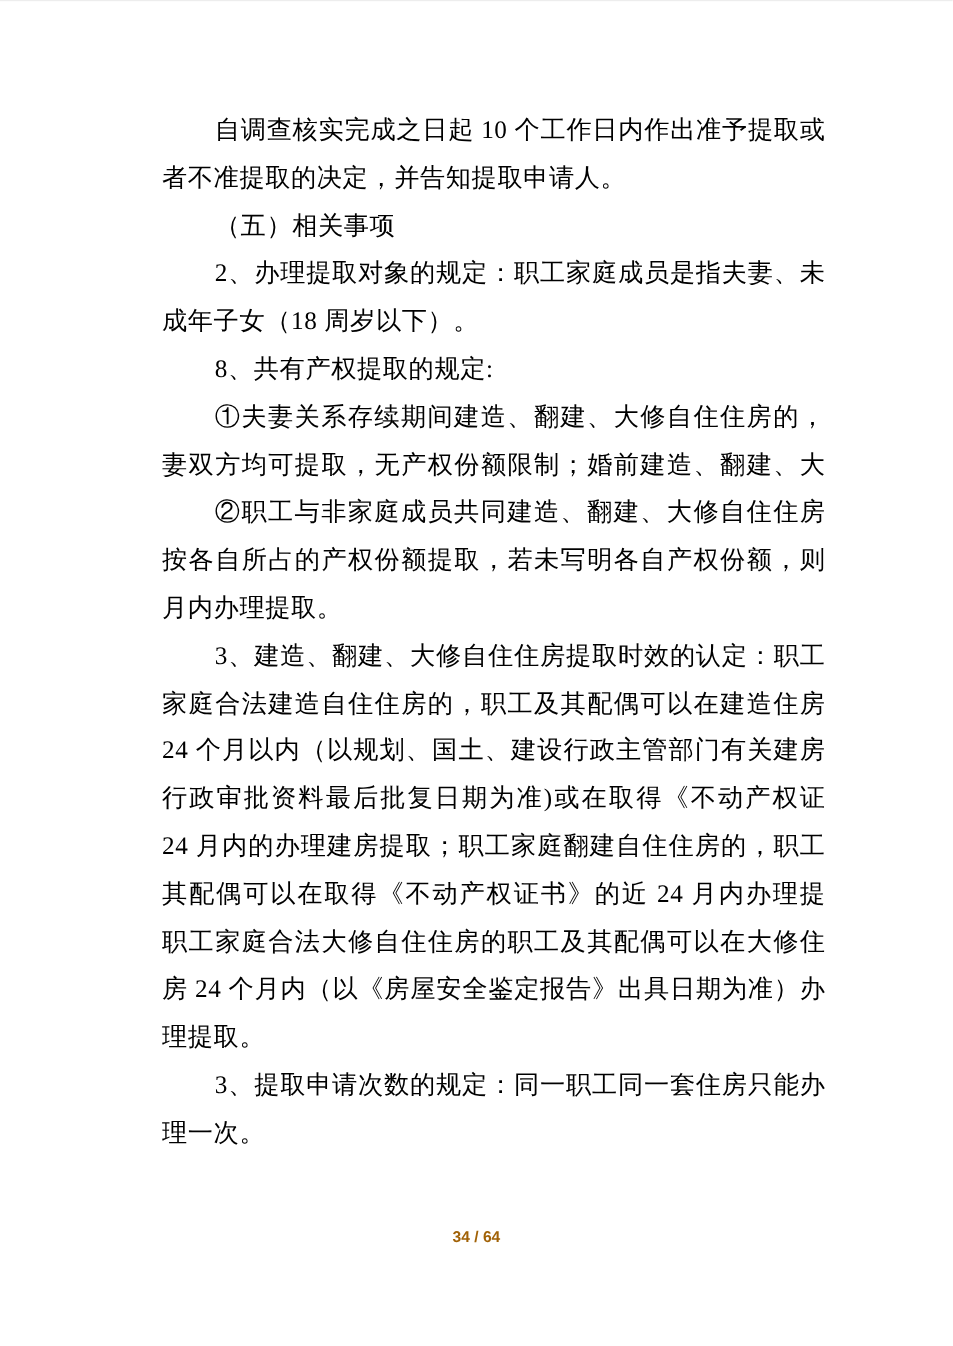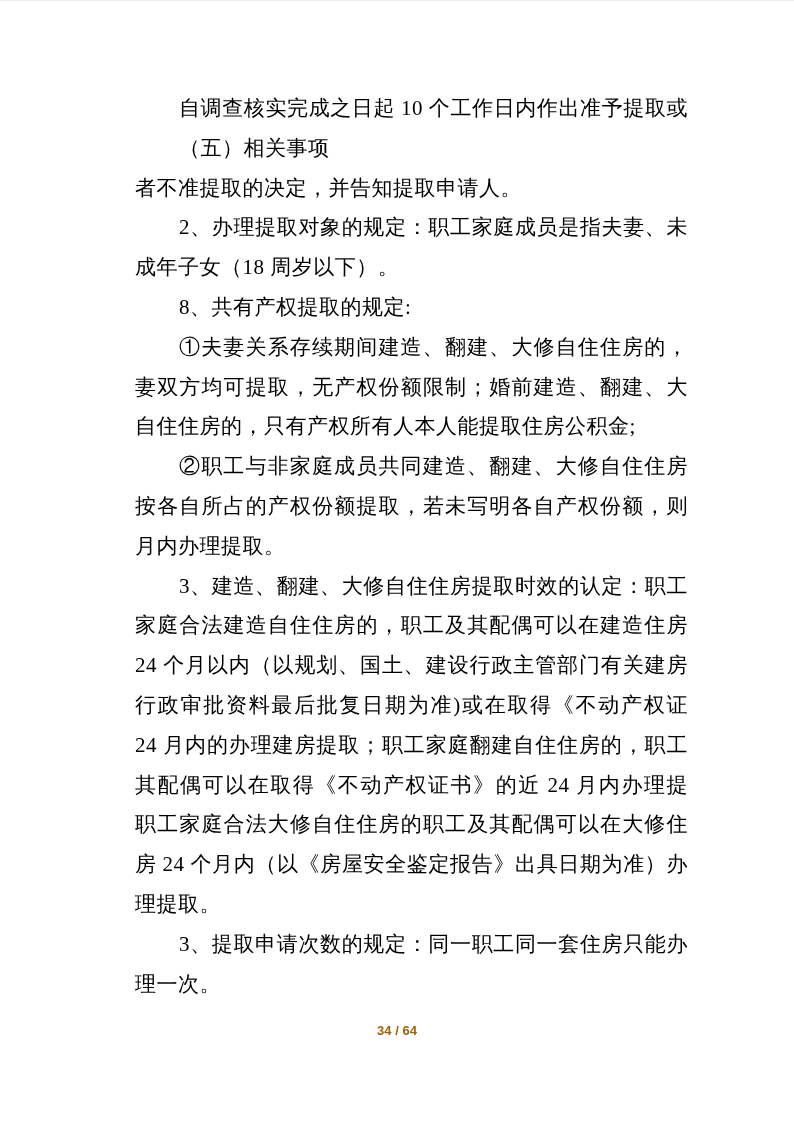--- a/index.html
+++ b/index.html
@@ -52,28 +52,27 @@
     font-size: 13px;
     color: #a16207;
   }
 </style>
 </head>
 <body>
 
 <div class="page">
   <div class="text-block">
     <div class="line indent">自调查核实完成之日起 10 个工作日内作出准予提取或</div>
+    <div class="line last">者不准提取的决定，并告知提取申请人。</div>
     <div class="line indent last">（五）相关事项</div>
-    <div class="line last">者不准提取的决定，并告知提取申请人。</div>
     <div class="line indent">2、办理提取对象的规定：职工家庭成员是指夫妻、未</div>
     <div class="line last">成年子女（18 周岁以下）。</div>
     <div class="line indent last">8、共有产权提取的规定:</div>
     <div class="line indent">①夫妻关系存续期间建造、翻建、大修自住住房的，夫</div>
     <div class="line">妻双方均可提取，无产权份额限制；婚前建造、翻建、大修</div>
-    <div class="line last">自住住房的，只有产权所有人本人能提取住房公积金;</div>
     <div class="line indent">②职工与非家庭成员共同建造、翻建、大修自住住房的，</div>
     <div class="line">按各自所占的产权份额提取，若未写明各自产权份额，则默</div>
     <div class="line last">月内办理提取。</div>
     <div class="line indent">3、建造、翻建、大修自住住房提取时效的认定：职工</div>
     <div class="line">家庭合法建造自住住房的，职工及其配偶可以在建造住房的</div>
     <div class="line">24 个月以内（以规划、国土、建设行政主管部门有关建房的</div>
     <div class="line">行政审批资料最后批复日期为准)或在取得《不动产权证书》</div>
     <div class="line">24 月内的办理建房提取；职工家庭翻建自住住房的，职工及</div>
     <div class="line">其配偶可以在取得《不动产权证书》的近 24 月内办理提取;</div>
     <div class="line">职工家庭合法大修自住住房的职工及其配偶可以在大修住</div>

